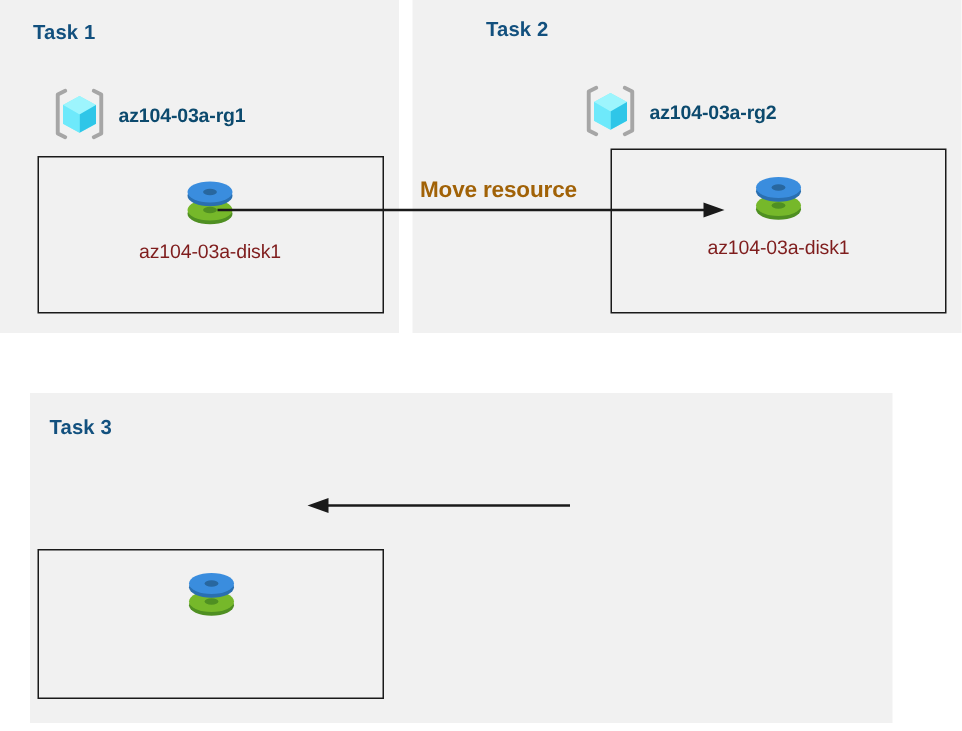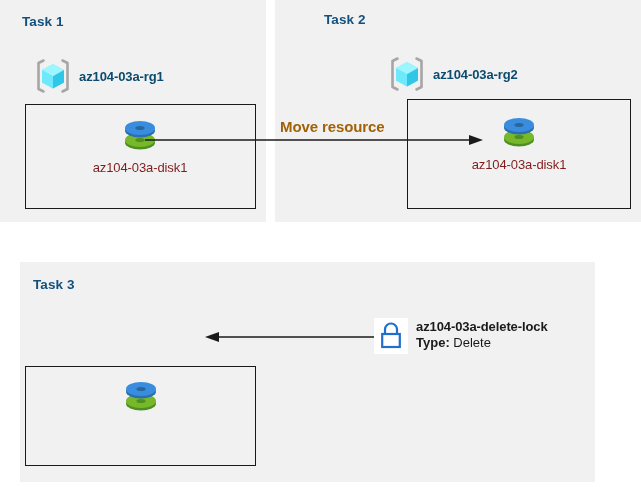--- a/index.html
+++ b/index.html
@@ -229,32 +229,20 @@
 
   <div class="panel" id="panel-task3"></div>
   <div class="panel-title" id="title-task3">Task 3</div>
 
 
   <svg class="arrow-svg" id="arrow-lock" viewBox="0 0 175 22" xmlns="http://www.w3.org/2000/svg">
     <line x1="175" y1="11" x2="13" y2="11" stroke="#1a1a1a" stroke-width="1.6"></line>
     <polygon points="0,11 14,6 14,16" fill="#1a1a1a"></polygon>
   </svg>
 
-  <div id="lock-block">
-    <span class="lock-icon-wrap">
-      <svg class="lock-icon" viewBox="0 0 26 30" xmlns="http://www.w3.org/2000/svg">
-        <path d="M7 13 L7 8.5 A6 6 0 0 1 19 8.5 L19 13" fill="none" stroke="#1f6fd0" stroke-width="2.2"></path>
-        <rect x="4.2" y="13" width="17.6" height="13" fill="none" stroke="#1f6fd0" stroke-width="2.2"></rect>
-      </svg>
-    </span>
-    <span class="lock-text">
-      <span class="lock-name">az104-03a-delete-lock</span>
-      <span class="lock-type-line"><span class="lock-type-key">Type: </span><span class="lock-type-val">Delete</span></span>
-    </span>
-  </div>
 
   <div class="rbox" id="box-task3"></div>
 
   <div class="disk-group" id="disk-3">
     <span>
       <svg class="disk-icon" viewBox="0 0 46 44" xmlns="http://www.w3.org/2000/svg">
         <ellipse cx="23" cy="29.5" rx="15" ry="7" fill="#4f8f22"></ellipse>
         <ellipse cx="23" cy="27" rx="15" ry="7" fill="#76b82a"></ellipse>
         <ellipse cx="23" cy="27" rx="4.6" ry="2.1" fill="#4f8f22"></ellipse>
         <ellipse cx="23" cy="17.5" rx="15" ry="7" fill="#2a6fb0"></ellipse>

